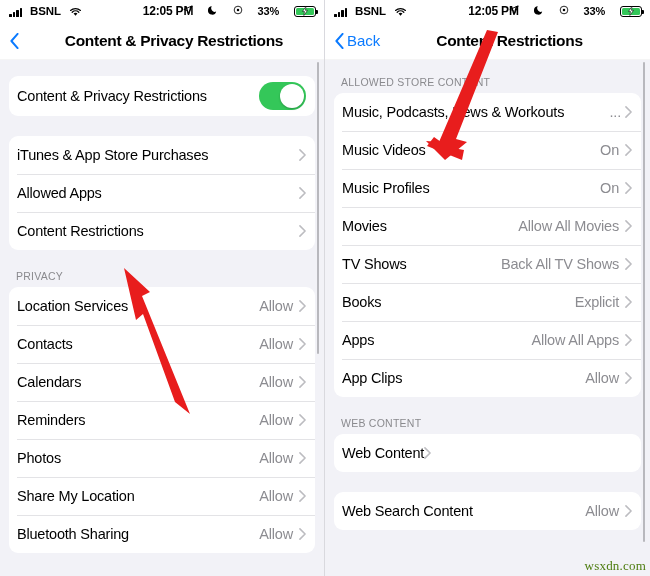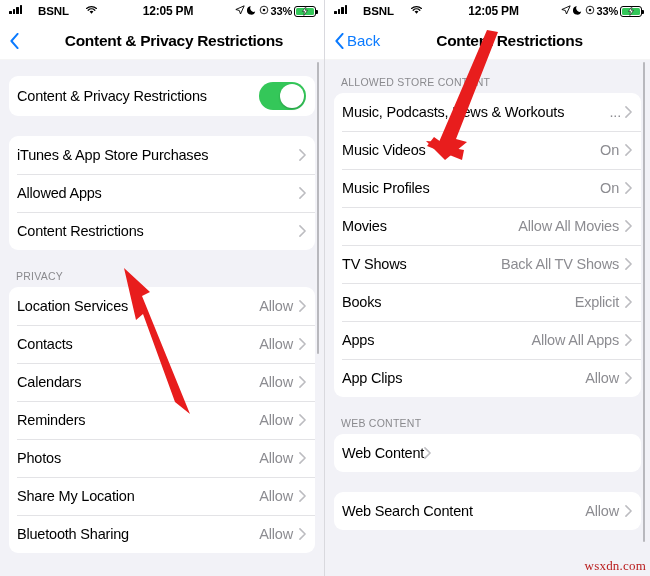--- a/index.html
+++ b/index.html
@@ -33,35 +33,35 @@
     height: 22px;
     background: #ffffff;
     display: flex;
     align-items: center;
     padding: 0 8px 0 9px;
     font-size: 11.5px;
     font-weight: bold;
     color: #000;
     position: relative;
   }
-  .status-left  { display: flex; align-items: flex-start; gap: 16px; }
+  .status-left  { display: flex; align-items: flex-end; gap: 8px; }
   .status-time  {
     position: absolute;
     left: 12px; right: 0;
     text-align: center;
     font-size: 12px;
     font-weight: bold;
     letter-spacing: -0.2px;
     pointer-events: none;
   }
   .status-right {
     margin-left: auto;
     display: flex;
     align-items: center;
-    gap: 2px;
+    gap: 15px;
     position: relative;
     z-index: 2;
   }
   .carrier { font-size: 11.5px; font-weight: bold; letter-spacing: -0.1px; }
 
   .bars { display: flex; align-items: flex-end; gap: 1px; height: 9px; }
   .bars i { display: block; width: 2.5px; background: #000; border-radius: 0.5px; }
   .bars i:nth-child(1) { height: 3.5px; }
   .bars i:nth-child(2) { height: 5.5px; }
   .bars i:nth-child(3) { height: 7.5px; }
@@ -235,21 +235,21 @@
     pointer-events: none;
     z-index: 40;
   }
 
   
   .watermark {
     position: absolute;
     right: 4px;
     bottom: 2px;
     font-size: 13px;
-    color: #b91c1c;
+    color: #4d7c0f;
     font-family: "Liberation Serif", serif;
     z-index: 50;
     letter-spacing: 0.2px;
   }
 </style>
 </head>
 <body>
 
 <div class="screens">
 

